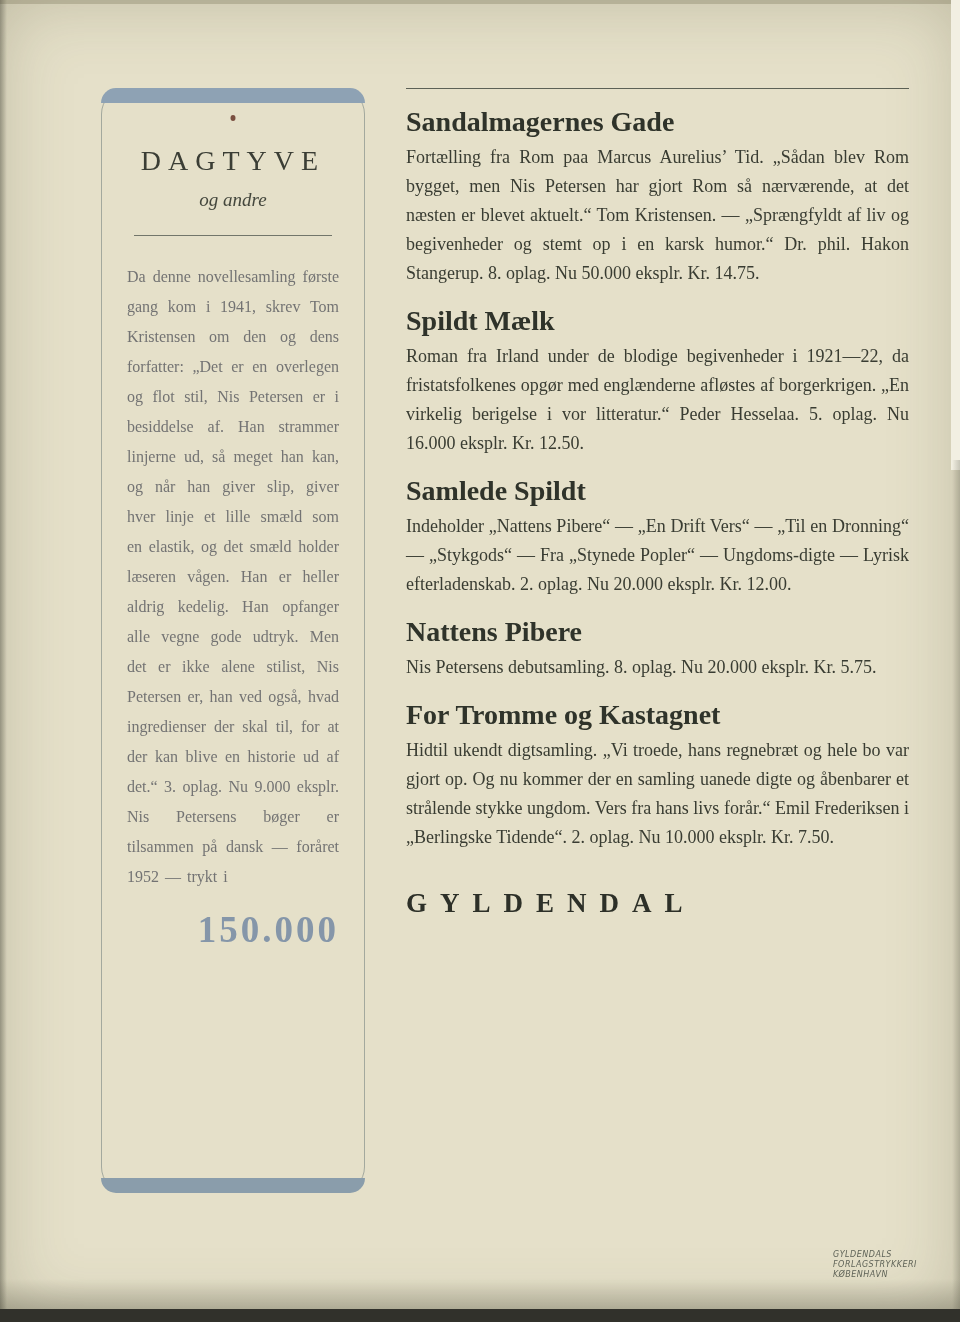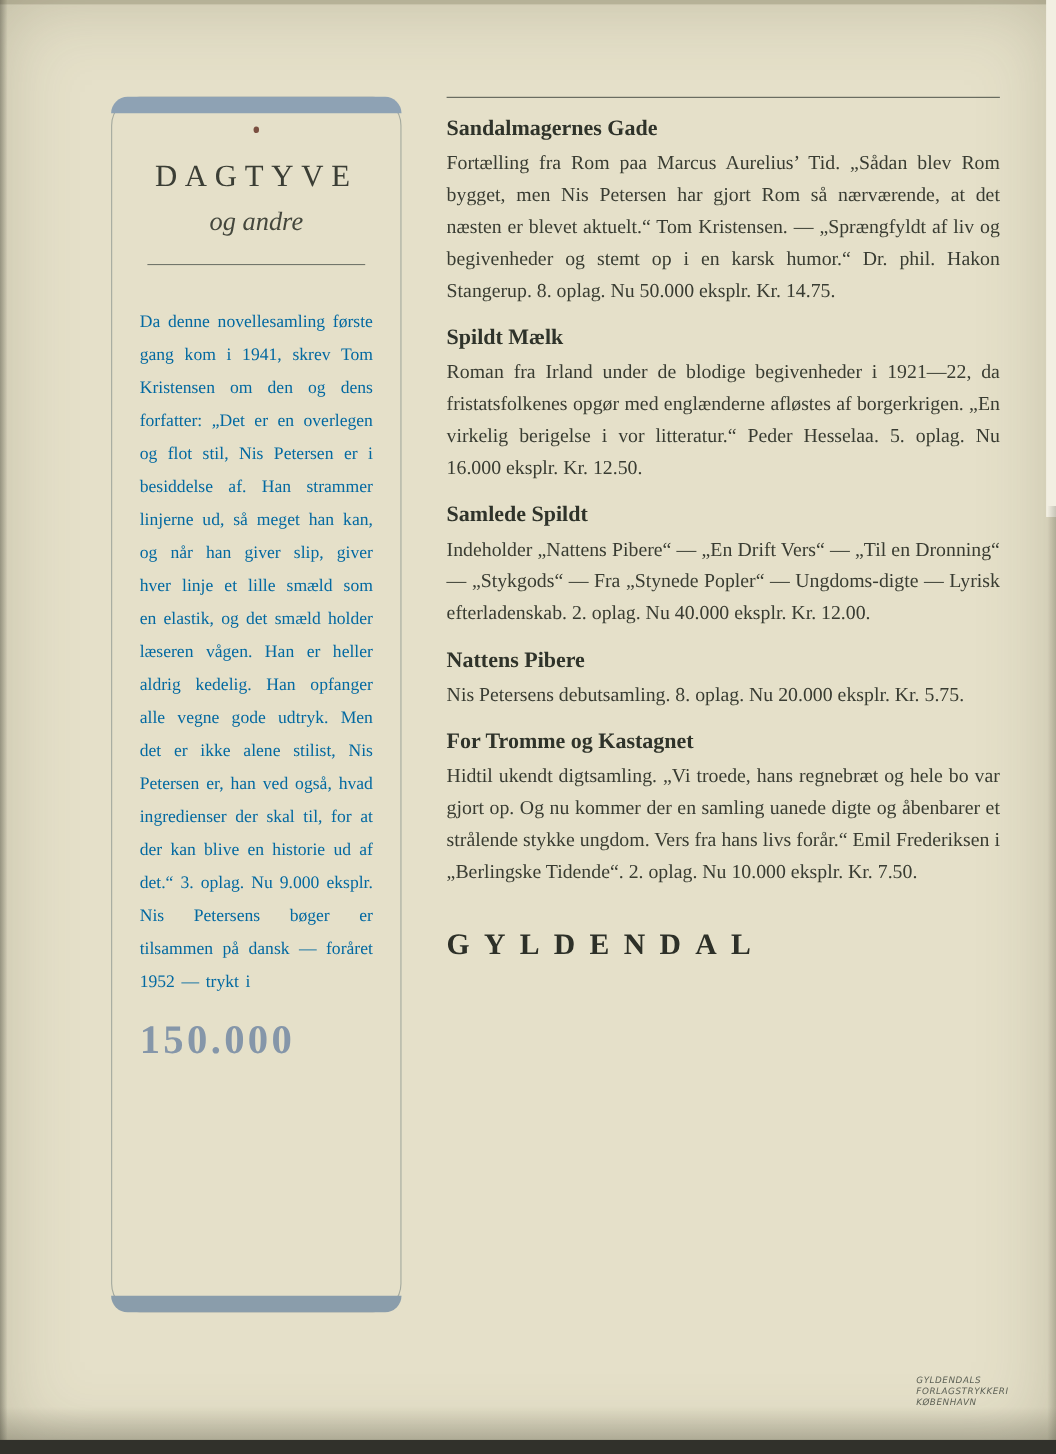--- a/index.html
+++ b/index.html
@@ -32,33 +32,33 @@
     position:absolute;left:101px;top:88px;width:262px;height:1103px;
     border:1px solid #a3a99e;border-radius:26px;z-index:2;
   }
   .cap{position:absolute;left:-1px;width:264px;height:15px;background:var(--accent-blue);}
   .cap-top{top:-1px;border-radius:26px 26px 0 0;}
   .cap-bottom{bottom:-1px;border-radius:0 0 26px 26px;background:#8a9dab;}
   .ornament-dot{position:absolute;top:26px;left:50%;transform:translateX(-50%);
     width:5px;height:6px;border-radius:50%;background:#7a4f40;}
   .bookmark-inner{position:absolute;inset:0;padding:0 25px;}
   .sidebar-title{margin-top:56px;text-align:center;font-size:28px;letter-spacing:7px;color:#3b3e35;}
-  .sidebar-subtitle{text-align:center;font-style:italic;font-size:24px;margin-top:12px;color:#44473d;}
+  .sidebar-subtitle{text-align:center;font-style:italic;font-size:19px;margin-top:12px;color:#44473d;}
   .sidebar-rule{width:198px;height:1px;background:#72766b;margin:24px auto 0;}
-  .sidebar-body{margin-top:37px;font-size:16px;line-height:30px;text-align:justify;
-    color:#0369a1;word-spacing:2px;}
-  .big-number{text-align:left;font-size:37px;font-weight:bold;letter-spacing:3px;
+  .sidebar-body{margin-top:26px;font-size:16px;line-height:30px;text-align:justify;
+    color:#737373;word-spacing:2px;}
+  .big-number{text-align:right;font-size:37px;font-weight:bold;letter-spacing:3px;
     color:var(--number-blue);margin-top:16px;}
 
   
   .main{position:absolute;left:406px;top:70px;width:503px;z-index:2;}
   .main-title{font-size:41px;font-weight:bold;letter-spacing:9px;color:#2d3028;white-space:nowrap;}
   .main-rule{height:1px;background:#5c6156;margin:18px 0 6px;}
   .entry{margin-top:17px;}
-  .entry-heading{font-size:20px;font-weight:bold;color:#2f332a;margin-bottom:5px;}
+  .entry-heading{font-size:28px;font-weight:bold;color:#2f332a;margin-bottom:5px;}
   .entry-body{font-size:18px;line-height:29px;text-align:justify;color:#393c32;}
   .publisher{margin-top:36px;font-size:27px;font-weight:bold;letter-spacing:13px;color:#2d3028;}
 
   
   .imprint{position:absolute;left:833px;top:1250px;z-index:3;
     font-family:"DejaVu Sans", sans-serif;font-size:8px;line-height:10px;
     color:#5f6358;letter-spacing:.5px;}
   .imprint div{white-space:nowrap;font-style:italic;}
 </style>
 </head>
@@ -93,21 +93,21 @@
     <div class="entry-body">Fortælling fra Rom paa Marcus Aurelius’ Tid. „Sådan blev Rom bygget, men Nis Petersen har gjort Rom så nærværende, at det næsten er blevet aktuelt.“ Tom Kristensen. — „Sprængfyldt af liv og begivenheder og stemt op i en karsk humor.“ Dr. phil. Hakon Stangerup. 8. oplag. Nu 50.000 eksplr. Kr. 14.75.</div>
   </div>
 
   <div class="entry">
     <div class="entry-heading">Spildt Mælk</div>
     <div class="entry-body">Roman fra Irland under de blodige begivenheder i 1921—22, da fristatsfolkenes opgør med englænderne afløstes af borgerkrigen. „En virkelig berigelse i vor litteratur.“ Peder Hesselaa. 5. oplag. Nu 16.000 eksplr. Kr. 12.50.</div>
   </div>
 
   <div class="entry">
     <div class="entry-heading">Samlede Spildt</div>
-    <div class="entry-body">Indeholder „Nattens Pibere“ — „En Drift Vers“ — „Til en Dronning“ — „Stykgods“ — Fra „Stynede Popler“ — Ungdoms-digte — Lyrisk efterladenskab. 2. oplag. Nu 40.000 eksplr. Kr. 12.00.</div>
+    <div class="entry-body">Indeholder „Nattens Pibere“ — „En Drift Vers“ — „Til en Dronning“ — „Stykgods“ — Fra „Stynede Popler“ — Ungdoms-digte — Lyrisk efterladenskab. 2. oplag. Nu 20.000 eksplr. Kr. 12.00.</div>
   </div>
 
   <div class="entry">
     <div class="entry-heading">Nattens Pibere</div>
     <div class="entry-body">Nis Petersens debutsamling. 8. oplag. Nu 20.000 eksplr. Kr. 5.75.</div>
   </div>
 
   <div class="entry">
     <div class="entry-heading">For Tromme og Kastagnet</div>
     <div class="entry-body">Hidtil ukendt digtsamling. „Vi troede, hans regnebræt og hele bo var gjort op. Og nu kommer der en samling uanede digte og åbenbarer et strålende stykke ungdom. Vers fra hans livs forår.“ Emil Frederiksen i „Berlingske Tidende“. 2. oplag. Nu 10.000 eksplr. Kr. 7.50.</div>

